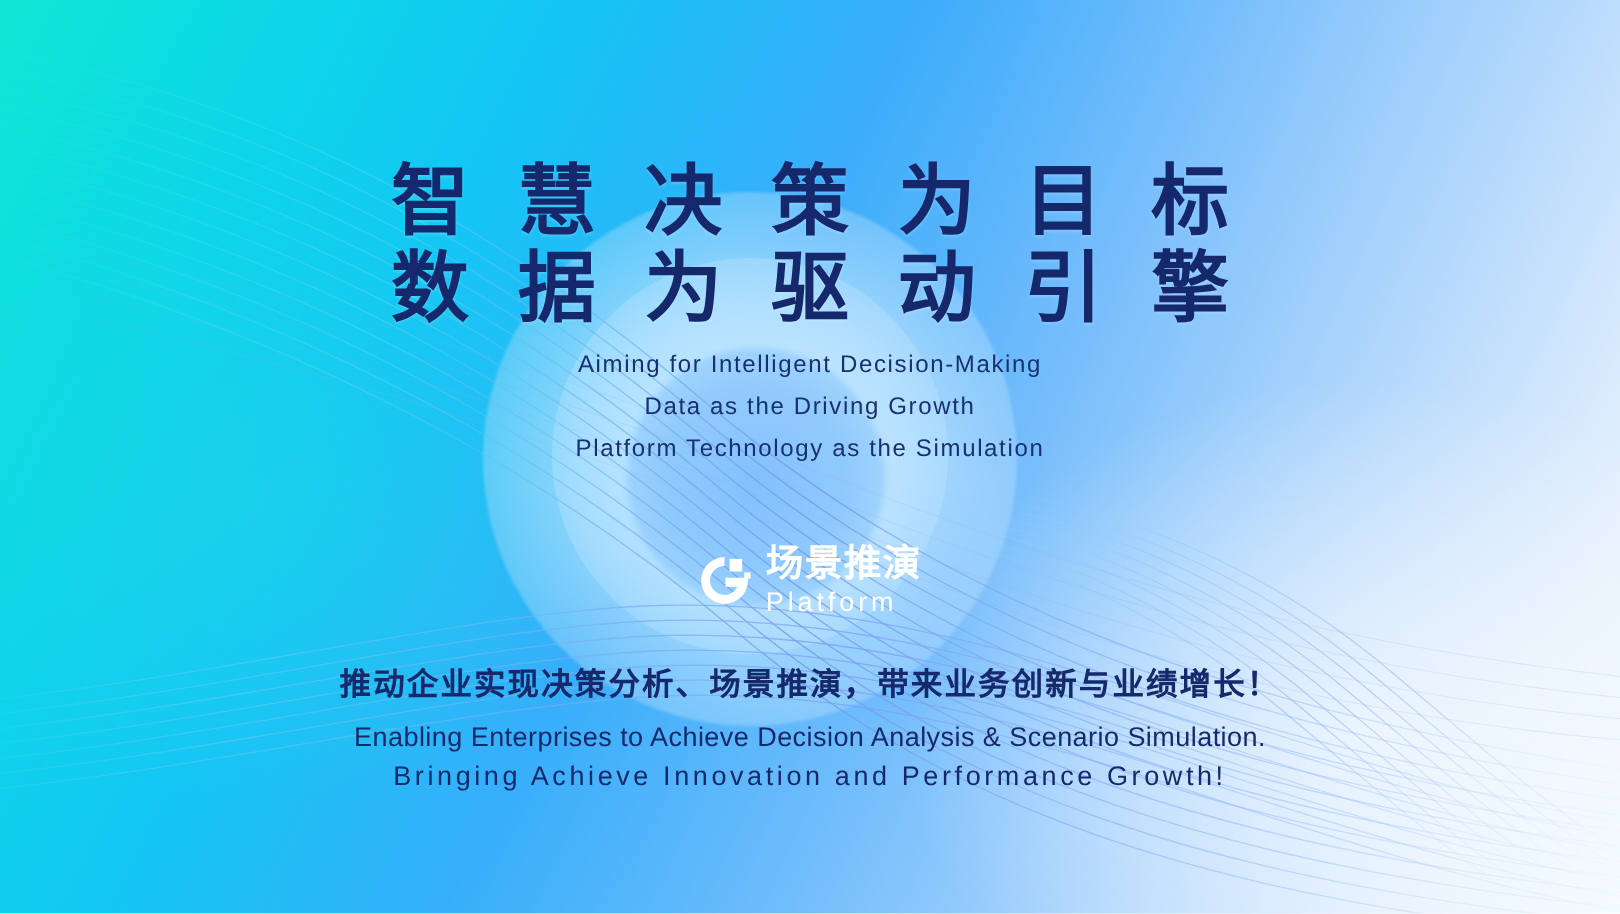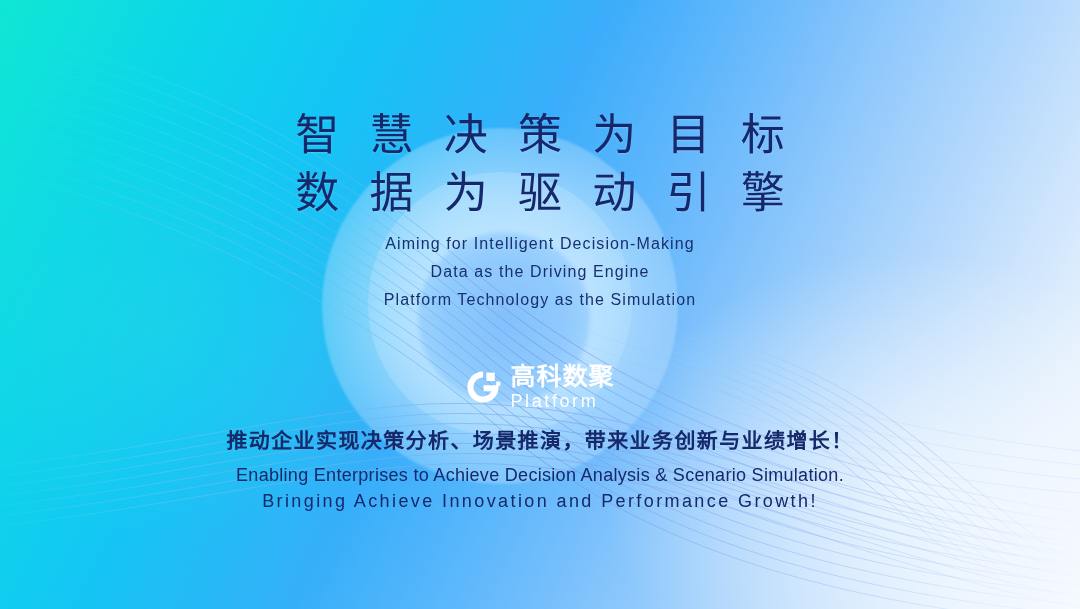--- a/index.html
+++ b/index.html
@@ -95,22 +95,22 @@
     flex-direction: column;
     align-items: center;
     text-align: center;
   }
 
   .headline {
     margin-top: 106px;
     color: #15286b;
   }
   .headline .hl-line {
-    font-size: 44px;
-    font-weight: 400;
+    font-size: 52px;
+    font-weight: 700;
     letter-spacing: 9px;
     line-height: 58px;
     text-indent: 9px;
     white-space: nowrap;
     text-shadow: 0 1px 2px rgba(255,255,255,0.18);
   }
 
   .subhead {
     margin-top: 8px;
     color: #18306f;
@@ -150,21 +150,21 @@
   .logo-en {
     color: #ffffff;
     font-size: 18px;
     font-weight: 400;
     letter-spacing: 2.6px;
     margin-top: 3px;
   }
 
   
   .footer {
-    margin-top: 16px;
+    margin-top: 32px;
     color: #16296b;
   }
   .footer-cn {
     font-size: 21px;
     font-weight: 700;
     letter-spacing: 1.4px;
     line-height: 30px;
     white-space: nowrap;
   }
   .footer-en {
@@ -265,36 +265,36 @@
 
   <div class="content">
 
     <div class="headline">
       <div class="hl-line">智 慧 决 策 为 目 标</div>
       <div class="hl-line">数 据 为 驱 动 引 擎</div>
     </div>
 
     <div class="subhead">
       <div class="sub-line">Aiming for Intelligent Decision-Making</div>
-      <div class="sub-line">Data as the Driving Engine</div>
+      <div class="sub-line">Data as the Driving Growth</div>
       <div class="sub-line">Platform Technology as the Simulation</div>
     </div>
 
     <div class="logo">
       <svg class="logo-mark" viewBox="0 0 36 36">
 
         <path d="M18 2.4 A15.6 15.6 0 1 0 33.6 18 L33.6 16.2 L18.6 16.2 L18.6 22.2 L26.6 22.2
                  A9.6 9.6 0 1 1 18 8.4 Z" fill="#ffffff"></path>
 
         <rect x="21.4" y="3.6" width="8.4" height="8.4" fill="#ffffff"></rect>
 
         <rect x="31.2" y="12.6" width="4.2" height="4.2" fill="#ffffff"></rect>
       </svg>
       <div class="logo-text">
-        <div class="logo-cn">高科数聚</div>
+        <div class="logo-cn">场景推演</div>
         <div class="logo-en">Platform</div>
       </div>
     </div>
 
     <div class="footer">
       <div class="footer-cn">推动企业实现决策分析、场景推演，带来业务创新与业绩增长！</div>
       <div class="footer-en">
         <div class="fe-line">Enabling Enterprises to Achieve Decision Analysis &amp; Scenario Simulation.</div>
         <div class="fe-line spaced">Bringing Achieve Innovation and Performance Growth!</div>
       </div>

